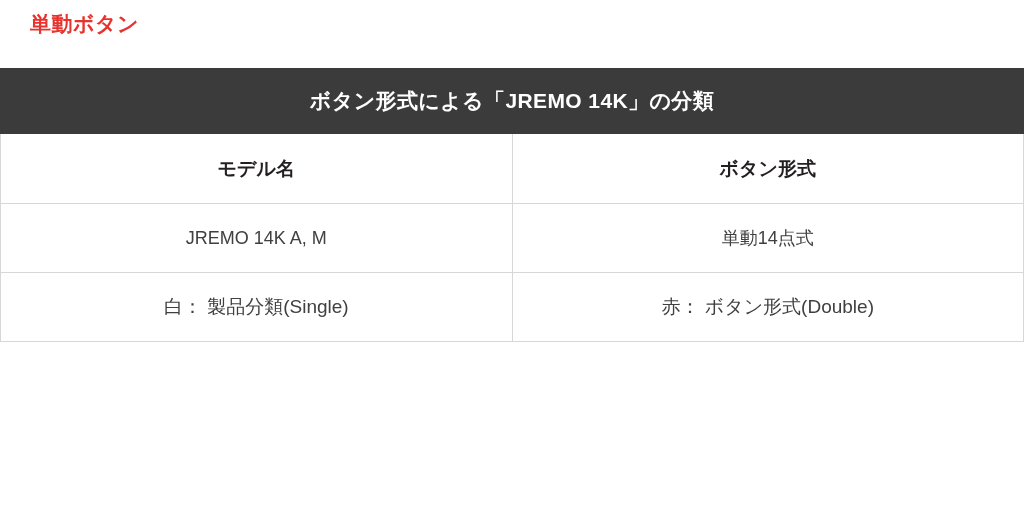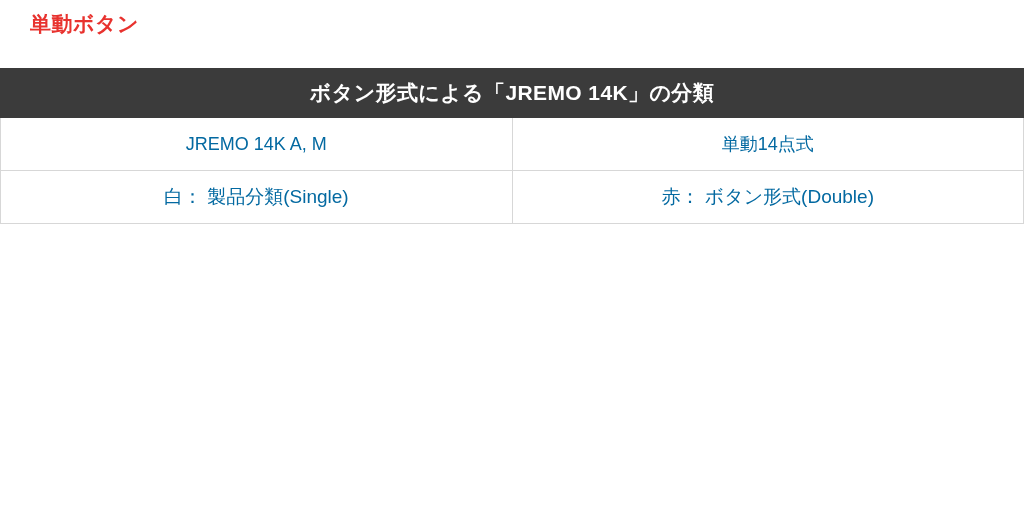--- a/index.html
+++ b/index.html
@@ -35,21 +35,21 @@
     top: 68px;
     width: 1030px;
   }
   table.spec {
     border-collapse: collapse;
     width: 1024px;
     table-layout: fixed;
   }
   table.spec td {
     border: 1px solid #d7d7d7;
-    padding: 0;
+    padding: 8px;
     vertical-align: middle;
   }
   .band {
     background: #3b3b3b;
     color: #ffffff;
     text-align: center;
     font-size: 21px;
     font-weight: bold;
     height: 48px;
     letter-spacing: 0.4px;
@@ -63,21 +63,21 @@
     text-align: center;
     font-size: 19px;
     font-weight: bold;
     height: 53px;
     color: #231f20;
   }
   .cell {
     text-align: center;
     font-size: 18px;
     height: 52px;
-    color: #0369a1;
+    color: #404040;
     font-weight: normal;
   }
   .cell.legend {
     font-size: 19px;
   }
   .nowrap {
     white-space: nowrap;
   }
 </style>
 </head>
@@ -87,20 +87,24 @@
 
   <div class="section-title">単動ボタン</div>
 
   <div class="table-wrap">
     <table class="spec">
       <tbody>
         <tr>
           <td class="band" colspan="2">ボタン形式による「JREMO 14K」の分類</td>
         </tr>
         <tr>
+          <td class="colhead">モデル名</td>
+          <td class="colhead">ボタン形式</td>
+        </tr>
+        <tr>
           <td class="cell nowrap">JREMO 14K A, M</td>
           <td class="cell nowrap">単動14点式</td>
         </tr>
         <tr>
           <td class="cell legend nowrap">白： 製品分類(Single)</td>
           <td class="cell legend nowrap">赤： ボタン形式(Double)</td>
         </tr>
       </tbody>
     </table>
   </div>

